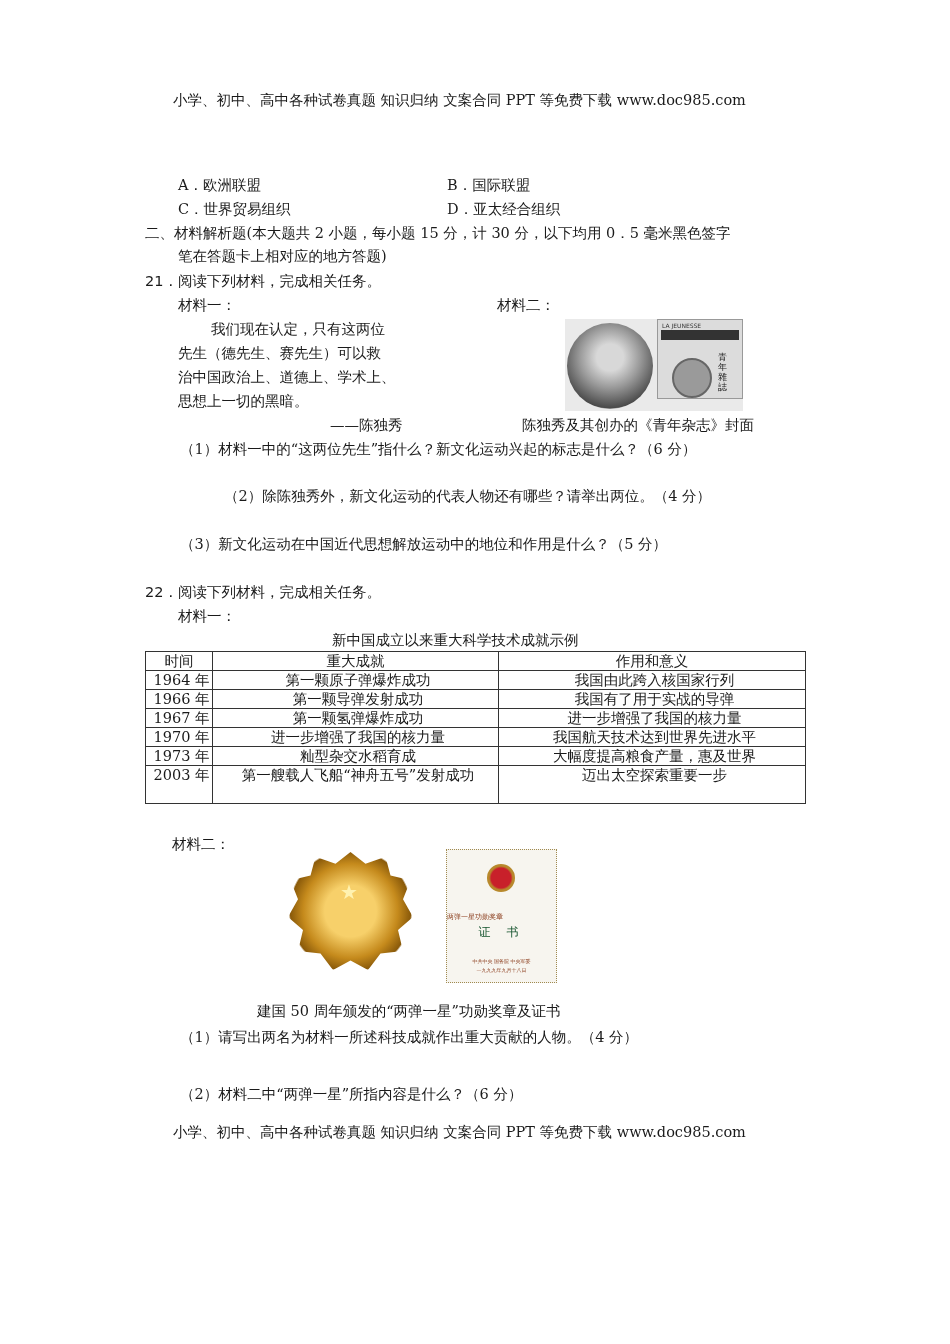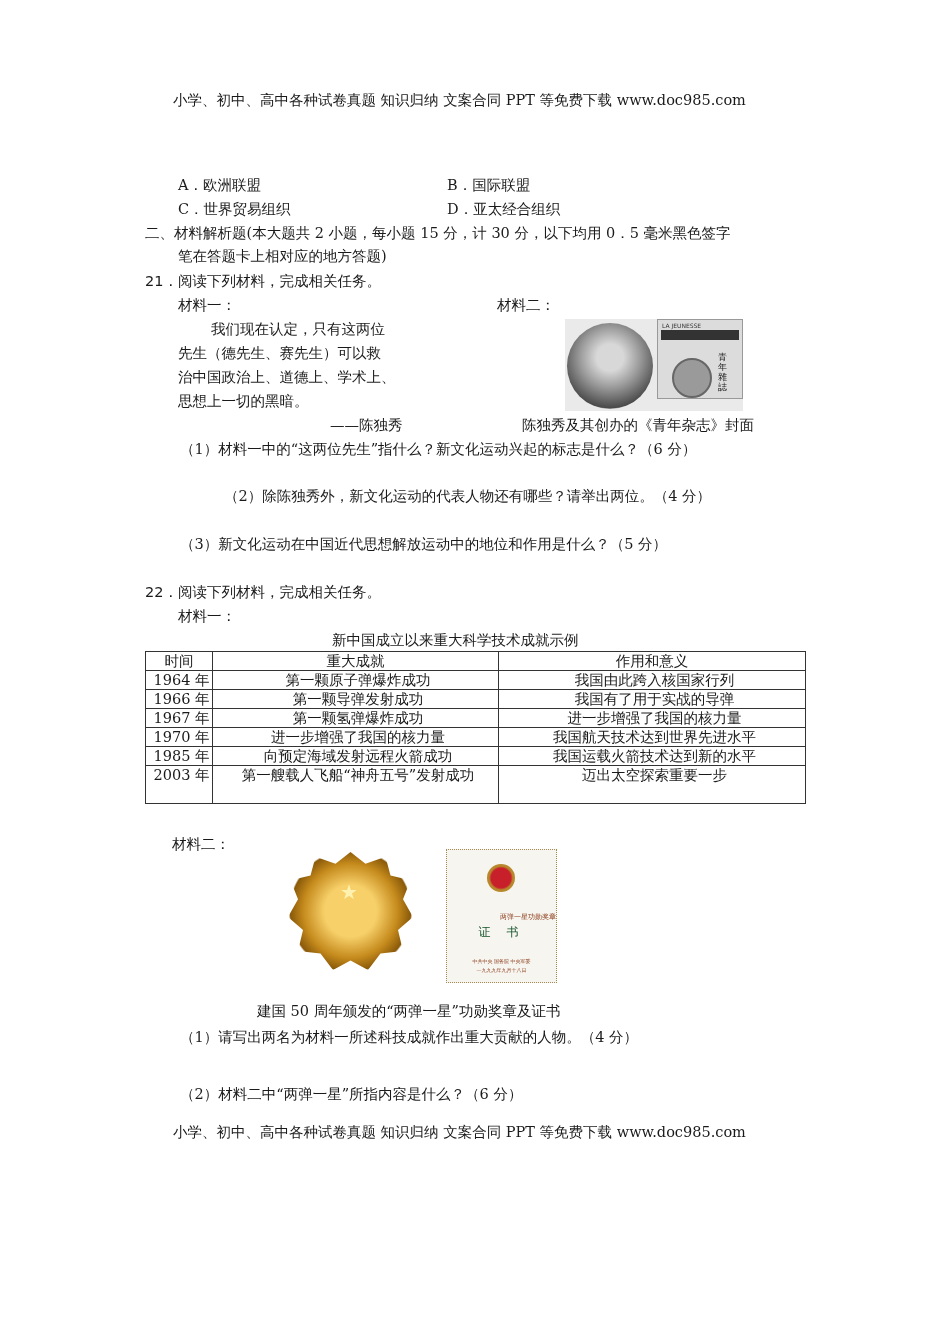--- a/index.html
+++ b/index.html
@@ -18,21 +18,21 @@
   .magazine { position:absolute; left:92px; top:0; width:86px; height:80px; background:#dcdcdc; border:1px solid #999; box-sizing:border-box; }
   .mag-title { position:absolute; left:4px; top:2px; font-size:6px; font-family:"DejaVu Sans",sans-serif; color:#333; }
   .mag-band { position:absolute; left:3px; top:10px; width:78px; height:10px; background:#333; }
   .mag-circle { position:absolute; left:14px; top:38px; width:36px; height:36px; border-radius:50%; background:#9a9a9a; border:2px solid #666; }
   .mag-cn { position:absolute; left:60px; top:32px; width:12px; font-size:9px; line-height:10px; white-space:normal; color:#222; }
   .medal { position:absolute; left:288px; top:852px; width:125px; height:118px;
            background:radial-gradient(circle, #f7d06a 0 30%, #c58a1c 55%, #8a5a0a 70%, transparent 72%); clip-path:polygon(50% 0,62% 10%,78% 4%,82% 20%,98% 24%,92% 40%,100% 55%,88% 66%,92% 84%,74% 86%,64% 100%,50% 92%,36% 100%,26% 86%,8% 84%,12% 66%,0 55%,8% 40%,2% 24%,18% 20%,22% 4%,38% 10%); }
   .medal-star { position:absolute; left:52px; top:28px; color:#fff2b0; font-size:20px; }
   .cert { position:absolute; left:446px; top:849px; width:111px; height:134px; background:#f7f5ef; border:1px dotted #a08a50; box-sizing:border-box; }
   .cert-emblem { position:absolute; left:40px; top:14px; width:28px; height:28px; border-radius:50%; background:radial-gradient(circle,#c8202a 0 50%,#b8892c 60%); }
-  .cert-t1 { position:absolute; left:0; width:100%; top:62px; text-align:right; font-size:7px; color:#8a3b1a; }
+  .cert-t1 { position:absolute; left:0; width:100%; top:62px; text-align:left; font-size:7px; color:#8a3b1a; }
   .cert-t2 { position:absolute; left:0; width:100%; top:74px; text-align:center; font-size:12px; color:#14532d; letter-spacing:6px; }
   .cert-t3 { position:absolute; left:0; width:100%; top:108px; text-align:center; font-size:5px; color:#8a3b1a; }
   .cert-t4 { position:absolute; left:0; width:100%; top:117px; text-align:center; font-size:5px; color:#8a3b1a; }
 </style>
 </head>
 <body>
 
 <div class="abs hdr" style="left:173px;top:91px;">小学、初中、高中各种试卷真题 知识归纳 文案合同 PPT 等免费下载   www.doc985.com</div>
 
 <div class="abs" style="left:178px;top:176px;">A．欧洲联盟</div>
@@ -93,23 +93,23 @@
     <td>1967 年</td>
     <td>第一颗氢弹爆炸成功</td>
     <td>进一步增强了我国的核力量</td>
   </tr>
   <tr>
     <td>1970 年</td>
     <td>进一步增强了我国的核力量</td>
     <td>我国航天技术达到世界先进水平</td>
   </tr>
   <tr>
-    <td>1985 年</td>
-    <td>向预定海域发射远程火箭成功</td>
-    <td>我国运载火箭技术达到新的水平</td>
+    <td>1973 年</td>
+    <td>籼型杂交水稻育成</td>
+    <td>大幅度提高粮食产量，惠及世界</td>
   </tr>
   <tr style="height:38px;">
     <td>2003 年</td>
     <td style="white-space:normal;word-break:break-all;">第一艘载人飞船“神舟五号”发射成功</td>
     <td>迈出太空探索重要一步</td>
   </tr>
 </tbody>
   </table>
 
 <div class="abs" style="left:172px;top:835px;">材料二：</div>

